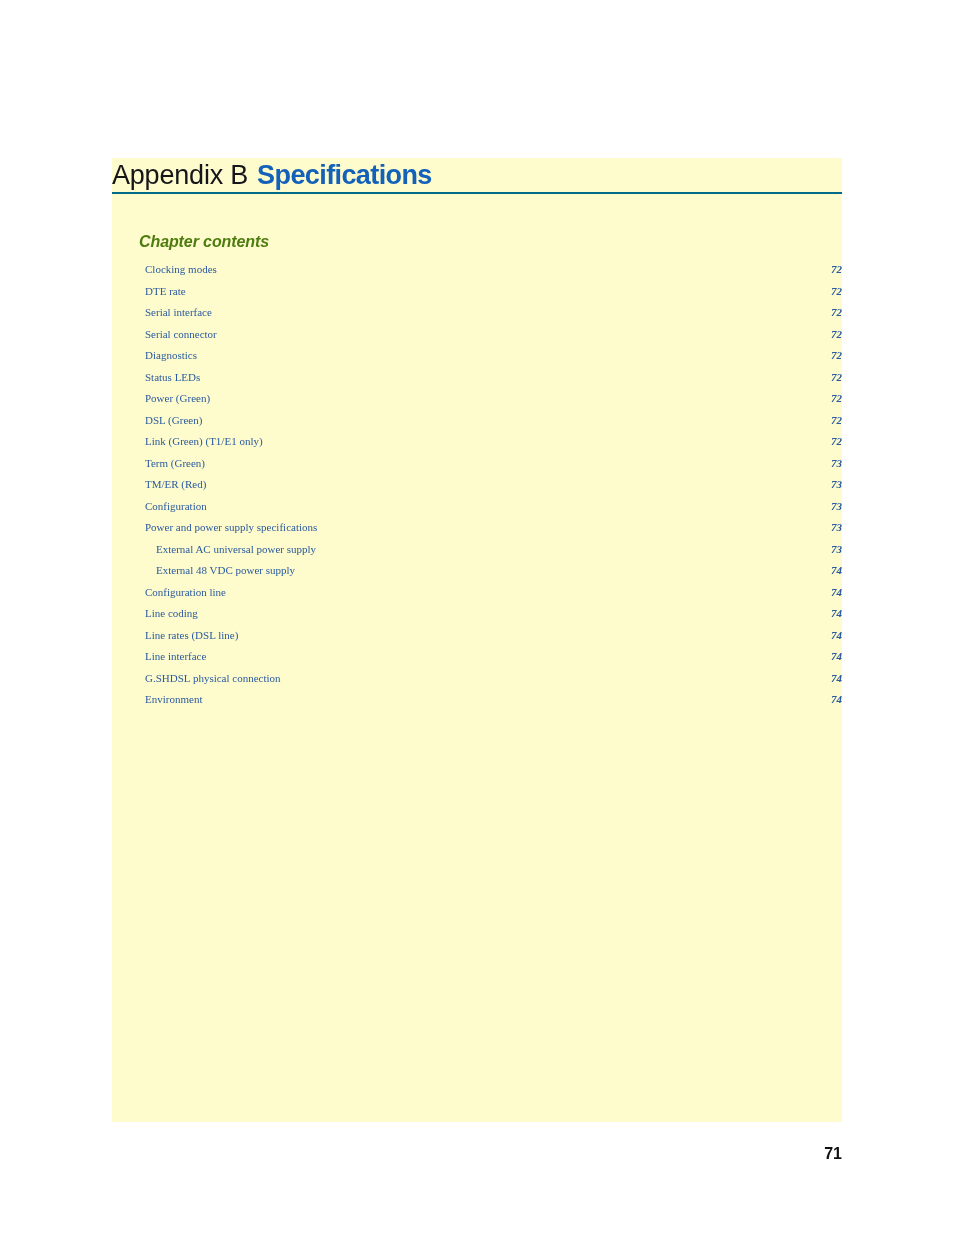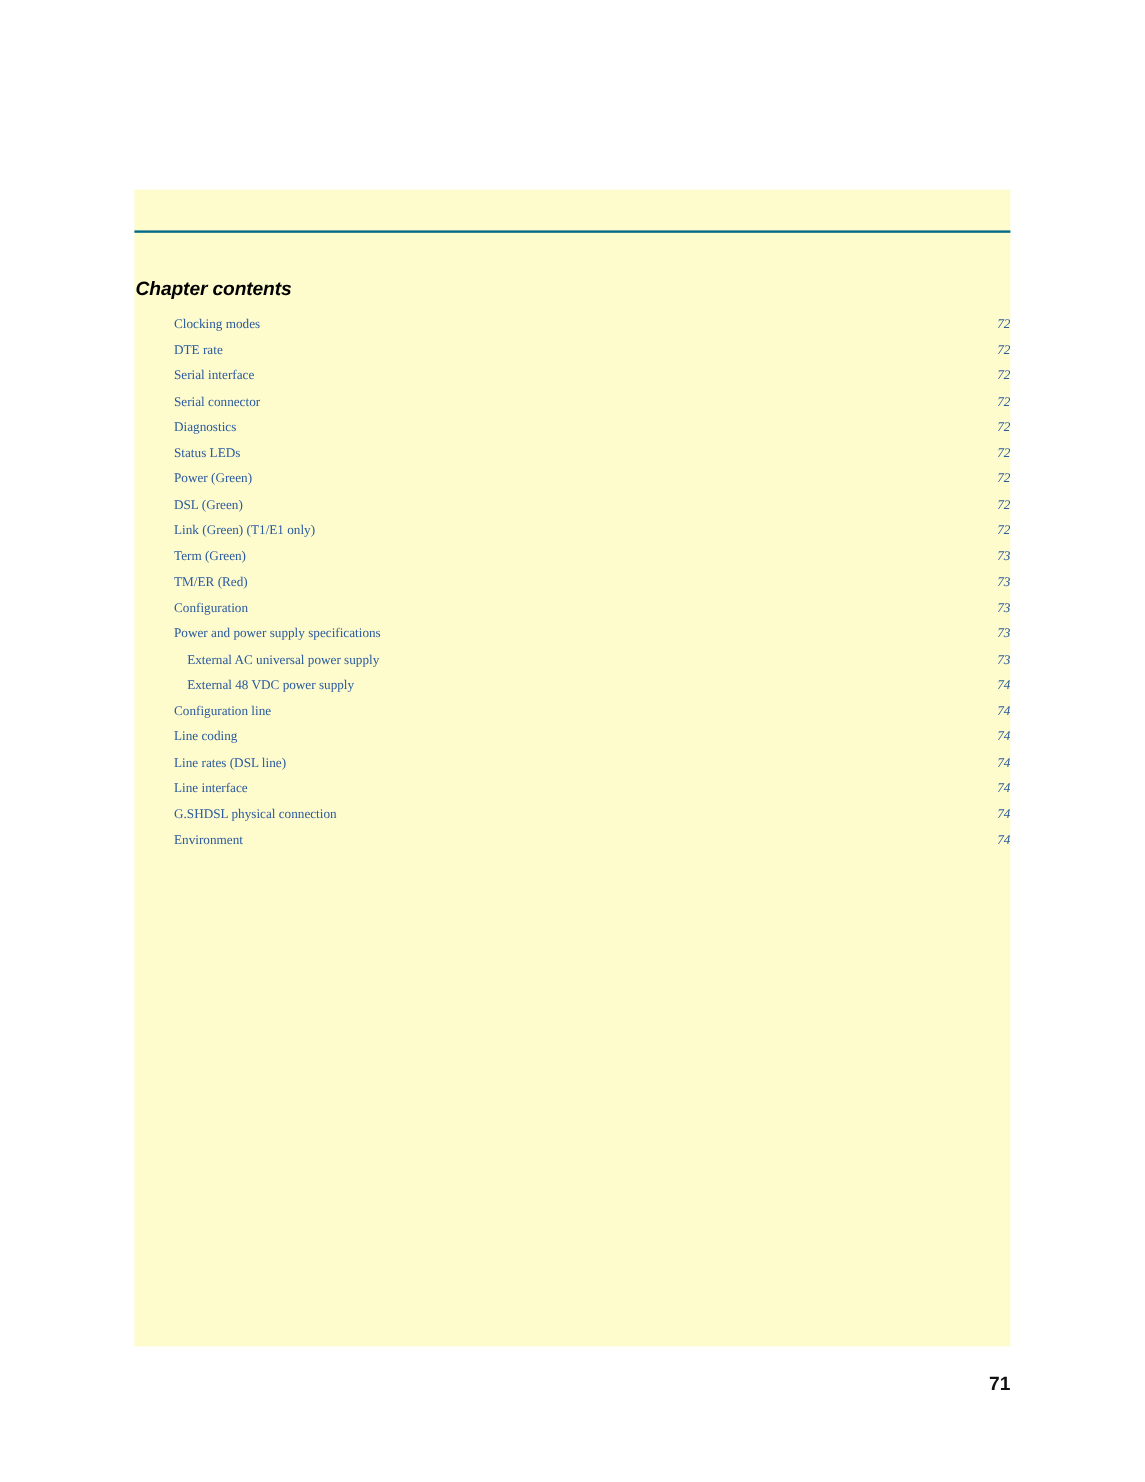--- a/index.html
+++ b/index.html
@@ -61,23 +61,24 @@
 
   
   .contents-heading {
     position: absolute;
     left: 1px;
     top: 75px;
     font-family: "Liberation Sans", sans-serif;
     font-size: 16px;
     font-weight: bold;
     font-style: italic;
-    color: #000000;
+    color: #4d7c0f;
     letter-spacing: -0.1px;
     white-space: nowrap;
+    padding-left: 26px;
   }
 
   
   .toc {
     position: absolute;
     left: 0;
     top: 104px;
     width: 730px;
   }
   .toc-row {
@@ -104,20 +105,21 @@
     display: block;
     letter-spacing: 1.15px;
     font-size: 15.2px;
     color: #2a5b9e;
   }
   .toc-row .toc-page {
     flex: 0 0 auto;
     text-align: right;
     font-style: italic;
     letter-spacing: 0px;
+    font-weight: bold;
   }
 
   
   .toc-row.level-1 { padding-left: 33px; }
   .toc-row.level-2 { padding-left: 44px; }
   .toc-row.level-3 { padding-left: 33px; }
 
   
   .toc-row.gap-leader .toc-leader { margin-left: 6px; }
 
@@ -139,20 +141,23 @@
     font-weight: bold;
     color: #111111;
     text-align: right;
   }
 </style>
 </head>
 <body>
 
 <div class="page-block">
 
+  <div class="chapter-title">
+    <span class="appendix-label">Appendix B</span><span class="appendix-name">Specifications</span>
+  </div>
 
   <div class="title-rule"></div>
 
   <div class="contents-heading">Chapter contents</div>
 
   <div class="toc" id="toc-list">
       <div class="toc-row level-1">
         <span class="toc-label">Clocking modes</span>
         <span class="toc-leader"></span>
         <span class="toc-page">72</span>

